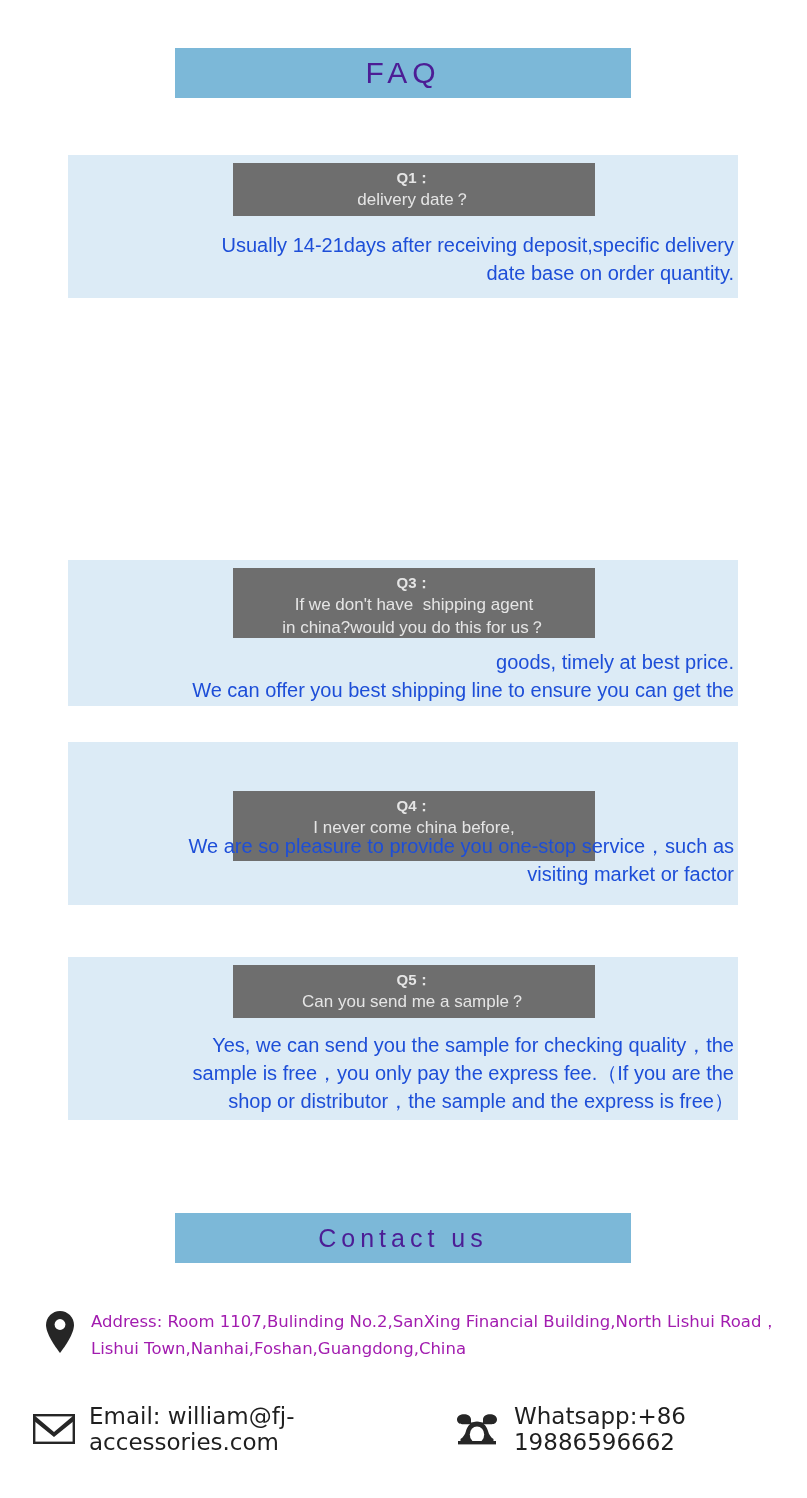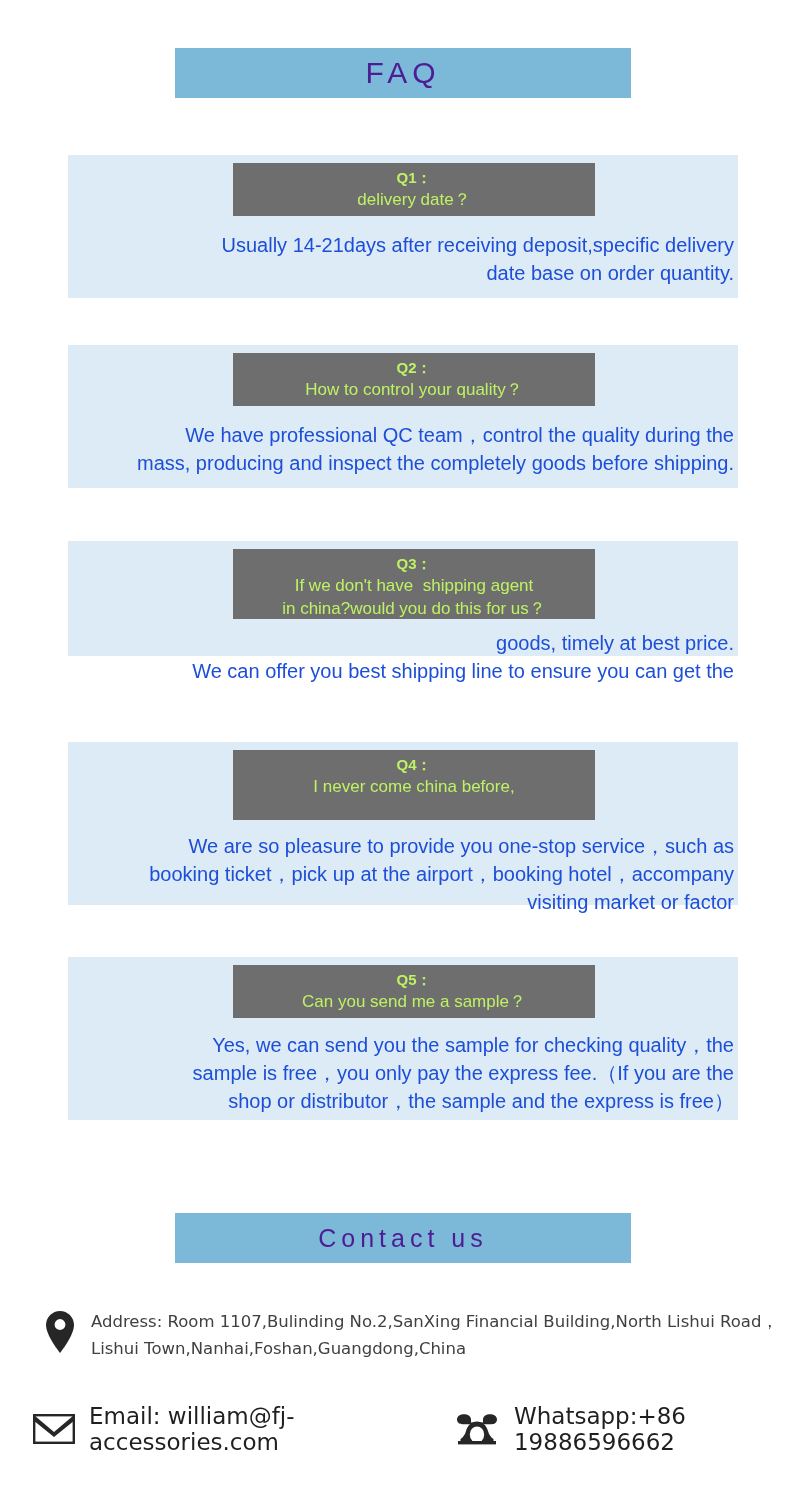--- a/index.html
+++ b/index.html
@@ -57,21 +57,21 @@
     background: #dcebf6;
     box-sizing: border-box;
   }
 
   .q-head {
     position: absolute;
     left: 165px;        
     top: 8px;
     width: 362px;       
     background: #6e6e6e;
-    color: #bef264;
+    color: #e5e5e5;
     text-align: center;
     box-sizing: border-box;
     padding: 5px 4px 7px 4px;
     font-size: 17px;
     line-height: 23px;
     font-weight: 400;
   }
   .q-head .q-num {
     display: block;
     font-size: 15px;
@@ -109,21 +109,21 @@
     align-items: flex-start;
   }
   .pin-icon {
     width: 30px;
     height: 44px;
     flex: 0 0 30px;
     margin-top: 2px;
   }
   .address-text {
     margin-left: 16px;
-    color: #404040;
+    color: #a21caf;
     font-size: 16.5px;
     line-height: 27px;
     font-family: "DejaVu Sans", sans-serif;
   }
   .address-text .addr-line {
     display: block;
     white-space: pre;
   }
 
   .contact-row {
@@ -166,51 +166,40 @@
     <div class="q-head" style="height:53px;">
       <span class="q-num">Q1：</span>
       <span class="q-line">delivery date？</span>
     </div>
     <div class="a-body" style="top:76px;">
       <span class="a-line">Usually 14-21days after receiving deposit,specific delivery</span>
       <span class="a-line">date base on order quantity.</span>
     </div>
   </div>
 
-  <div class="faq-block" id="faq-2" style="top:345px;height:143px;">
-    <div class="q-head" style="height:53px;">
-      <span class="q-num">Q2：</span>
-      <span class="q-line">How to control your quality？</span>
-    </div>
-    <div class="a-body" style="top:76px;">
-      <span class="a-line">We have professional QC team，control the quality during the</span>
-      <span class="a-line">mass, producing and inspect the completely goods before shipping.</span>
-    </div>
-  </div>
-
-  <div class="faq-block" id="faq-3" style="top:541px;height:115px;">
+
+  <div class="faq-block" id="faq-3" style="top:560px;height:146px;">
     <div class="q-head" style="height:70px;">
       <span class="q-num">Q3：</span>
       <span class="q-line">If we don't have  shipping agent</span>
       <span class="q-line">in china?would you do this for us？</span>
     </div>
     <div class="a-body" style="top:88px;">
       <span class="a-line">goods, timely at best price.</span>
       <span class="a-line">We can offer you best shipping line to ensure you can get the</span>
     </div>
   </div>
 
   <div class="faq-block" id="faq-4" style="top:742px;height:163px;">
-    <div class="q-head" style="height:70px;">
+    <div class="q-head" style="height:70px;margin-top:41px;">
       <span class="q-num">Q4：</span>
       <span class="q-line">I never come china before,</span>
     </div>
     <div class="a-body" style="top:90px;">
       <span class="a-line">We are so pleasure to provide you one-stop service，such as</span>
-      <span class="a-line">booking ticket，pick up at the airport，booking hotel，accompany</span>
       <span class="a-line">visiting market or factor</span>
     </div>
   </div>
 
   <div class="faq-block" id="faq-5" style="top:957px;height:163px;">
     <div class="q-head" style="height:53px;">
       <span class="q-num">Q5：</span>
       <span class="q-line">Can you send me a sample？</span>
     </div>
     <div class="a-body" style="top:74px;">

